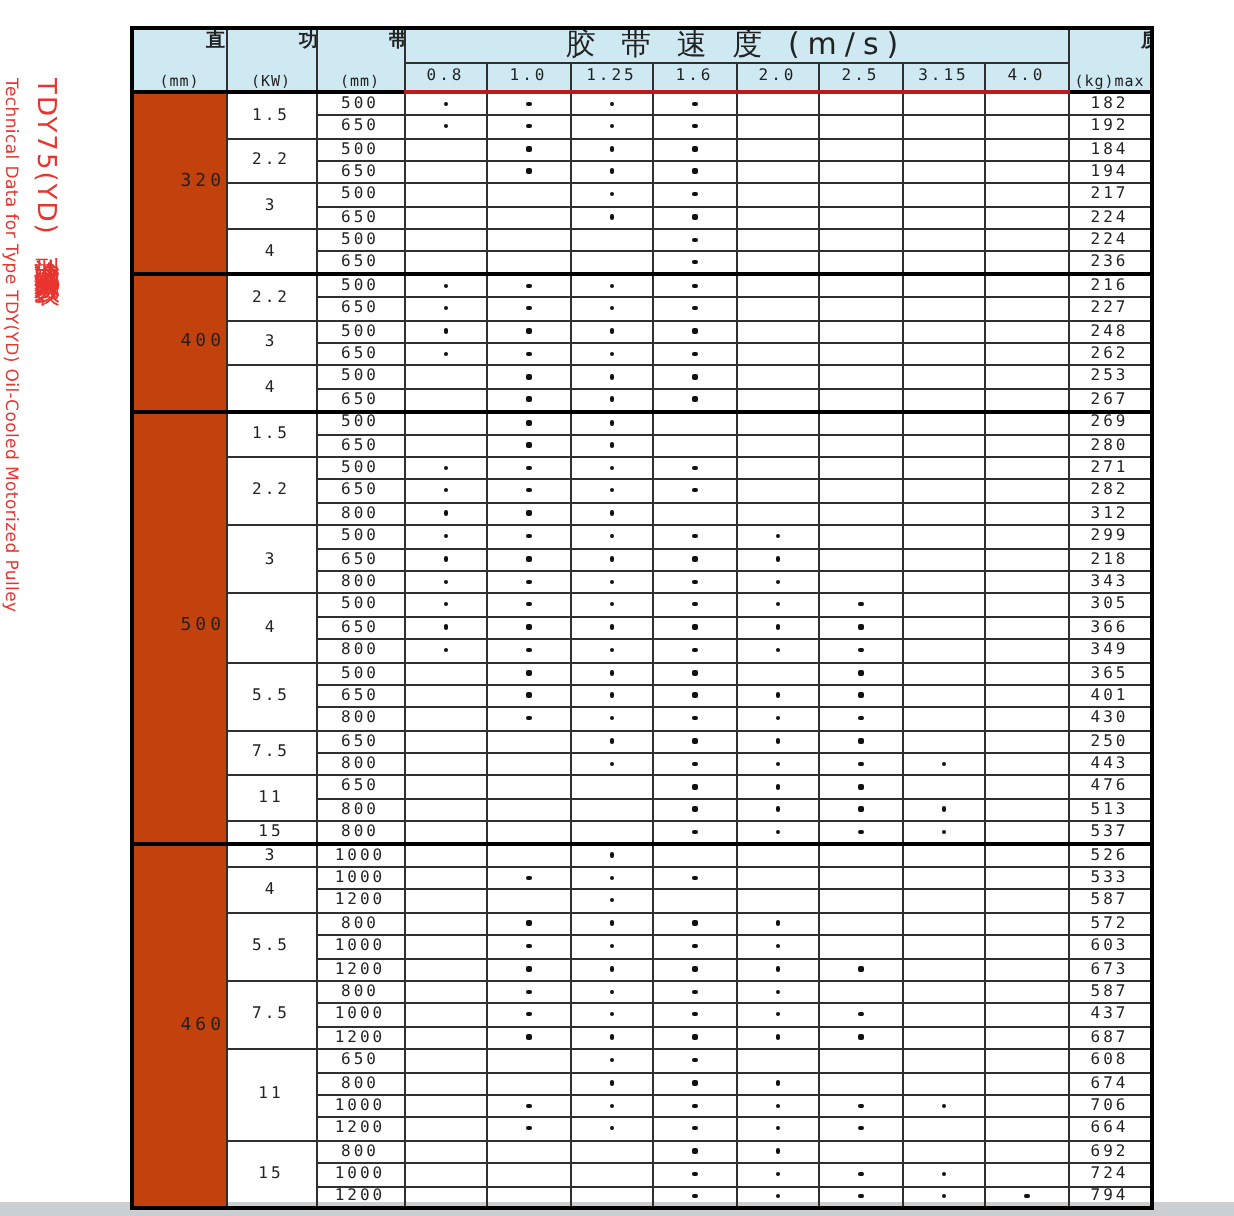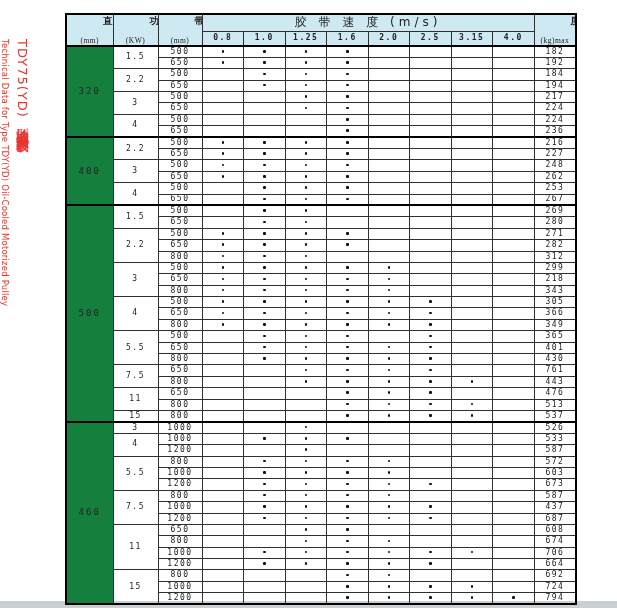--- a/index.html
+++ b/index.html
@@ -16,29 +16,29 @@
     border:2px solid #000;
   }
   .params th,.params td{
     border:1px solid #2f2f2f;padding:0;text-align:center;vertical-align:middle;
     font-weight:normal;line-height:1.05;overflow:hidden;white-space:nowrap;
   }
   thead th{background:#cfe9f2;}
   tr.h1{height:17px;}
   tr.h2{height:15px;}
   .hl{font-size:9.5px;font-weight:bold;letter-spacing:2px;font-family:"DejaVu Sans","Liberation Sans",sans-serif;margin-left:36px;}
-  .hu{font-size:7.5px;letter-spacing:0.5px;margin-top:11px;font-family:Liberation Serif, serif;}
-  .group{font-size:12px;font-weight:bold;letter-spacing:4px;font-family:"DejaVu Sans","Liberation Sans",sans-serif;}
+  .hu{font-size:7.5px;letter-spacing:0.5px;margin-top:11px;}
+  .group{font-size:15px;font-weight:bold;letter-spacing:4px;font-family:"DejaVu Sans","Liberation Sans",sans-serif;}
   .spd{font-size:8px;letter-spacing:1.5px;}
   tbody tr{height:11.4px;}
   tbody td{font-size:8px;letter-spacing:1.5px;}
-  td.cell-dia{background:#15803d;font-size:9px;letter-spacing:2px;}
+  td.cell-dia{background:#c2410c;font-size:9px;letter-spacing:2px;text-align:right;}
   td.cell-pow{font-size:8px;}
   tr.sec-top td{border-top:2px solid #000;}
-  .params thead tr.h2 th{border-bottom:2px solid #000000;font-weight:bold;}
+  .params thead tr.h2 th{border-bottom:2px solid #b91c1c;}
   .dot{display:inline-block;width:2.5px;height:2.5px;background:#111;border-radius:1px;vertical-align:middle;}
   .bottom-strip{position:absolute;left:0;top:601px;width:617px;height:7px;background:#cccfd1;z-index:-1;}
 </style>
 </head>
 <body>
 
 <div class="vtitle cn">TDY75(YD)型油冷式电动滚筒系列参数表</div>
 <div class="vtitle en">Technical Data for Type TDY(YD) Oil-Cooled Motorized Pulley</div>
 
 <table class="params">
@@ -443,21 +443,21 @@
         <td class="cell-pow" rowspan="2">7.5</td>
         <td class="cell-w">650</td>
         <td class="cell-s"></td>
         <td class="cell-s"></td>
         <td class="cell-s"><span class="dot"></span></td>
         <td class="cell-s"><span class="dot"></span></td>
         <td class="cell-s"><span class="dot"></span></td>
         <td class="cell-s"><span class="dot"></span></td>
         <td class="cell-s"></td>
         <td class="cell-s"></td>
-        <td class="cell-m">761</td>
+        <td class="cell-m">250</td>
       </tr>
       <tr>
         <td class="cell-w">800</td>
         <td class="cell-s"></td>
         <td class="cell-s"></td>
         <td class="cell-s"><span class="dot"></span></td>
         <td class="cell-s"><span class="dot"></span></td>
         <td class="cell-s"><span class="dot"></span></td>
         <td class="cell-s"><span class="dot"></span></td>
         <td class="cell-s"><span class="dot"></span></td>

